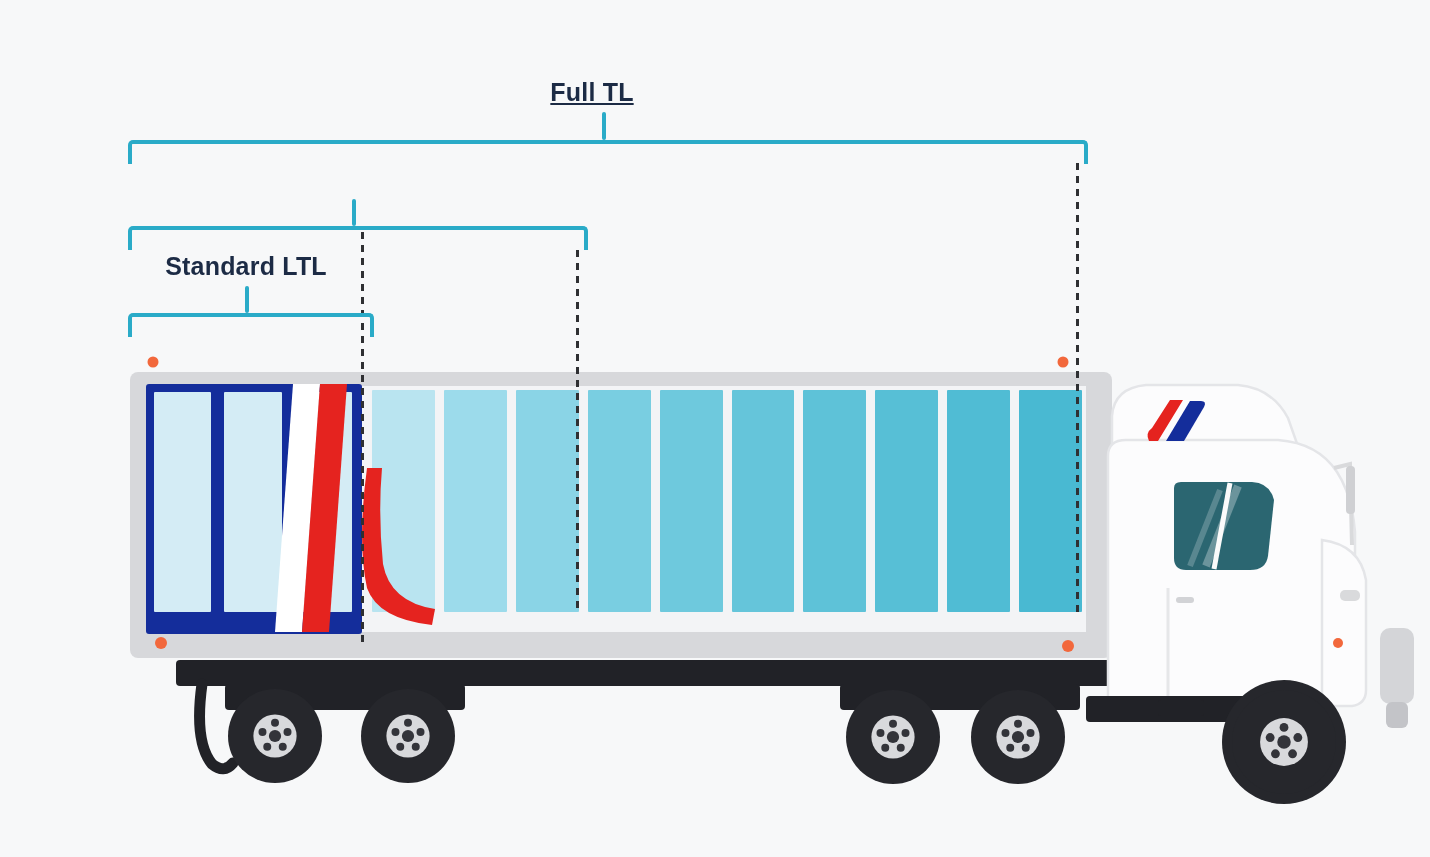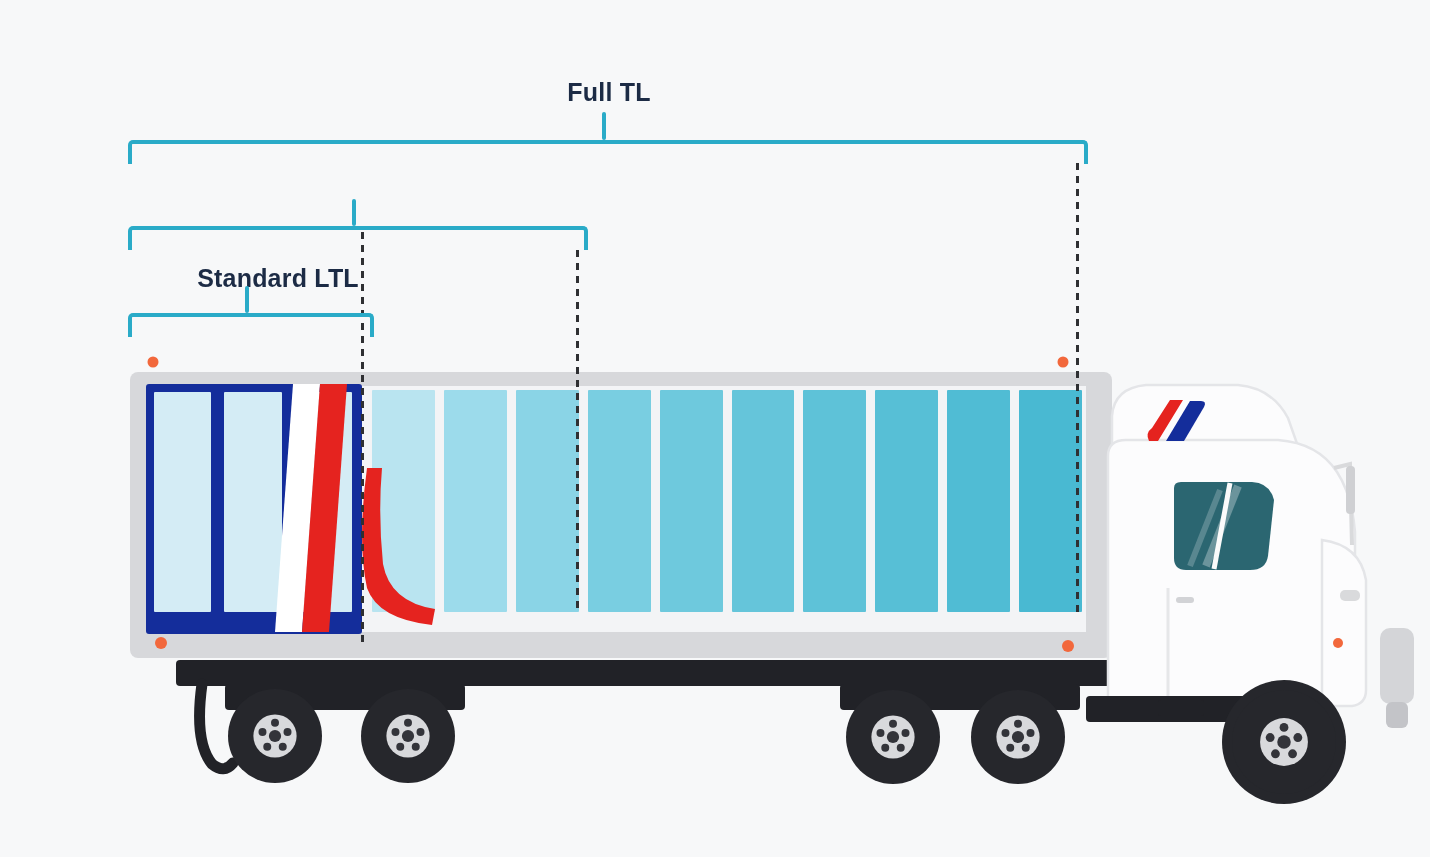--- a/index.html
+++ b/index.html
@@ -191,24 +191,24 @@
     <circle cx="1063" cy="362" r="5.5" class="marker"></circle>
     <circle cx="161" cy="643" r="6" class="marker"></circle>
     <circle cx="1068" cy="646" r="6" class="marker"></circle>
     <circle cx="1338" cy="643" r="5" class="marker"></circle>
   </svg>
 
   <div class="dash" style="left:361px;top:232px;height:410px;"></div>
   <div class="dash" style="left:576px;top:250px;height:362px;"></div>
   <div class="dash" style="left:1076px;top:163px;height:449px;"></div>
 
-  <div class="anno-label" style="left:609px;top:78px;">Full TL</div>
+  <div class="anno-label" style="left:592px;top:78px;text-decoration:underline;">Full TL</div>
   <div class="stem" style="left:602px;top:112px;height:28px;"></div>
   <div class="bracket" style="left:128px;top:140px;width:952px;"></div>
 
   <div class="stem" style="left:352px;top:199px;height:27px;"></div>
   <div class="bracket" style="left:128px;top:226px;width:452px;"></div>
 
-  <div class="anno-label" style="left:246px;top:264px;margin-left:32px;">Standard LTL</div>
+  <div class="anno-label" style="left:246px;top:252px;">Standard LTL</div>
   <div class="stem" style="left:245px;top:286px;height:27px;"></div>
   <div class="bracket" style="left:128px;top:313px;width:238px;"></div>
 
 </div>
 
 </body></html>

